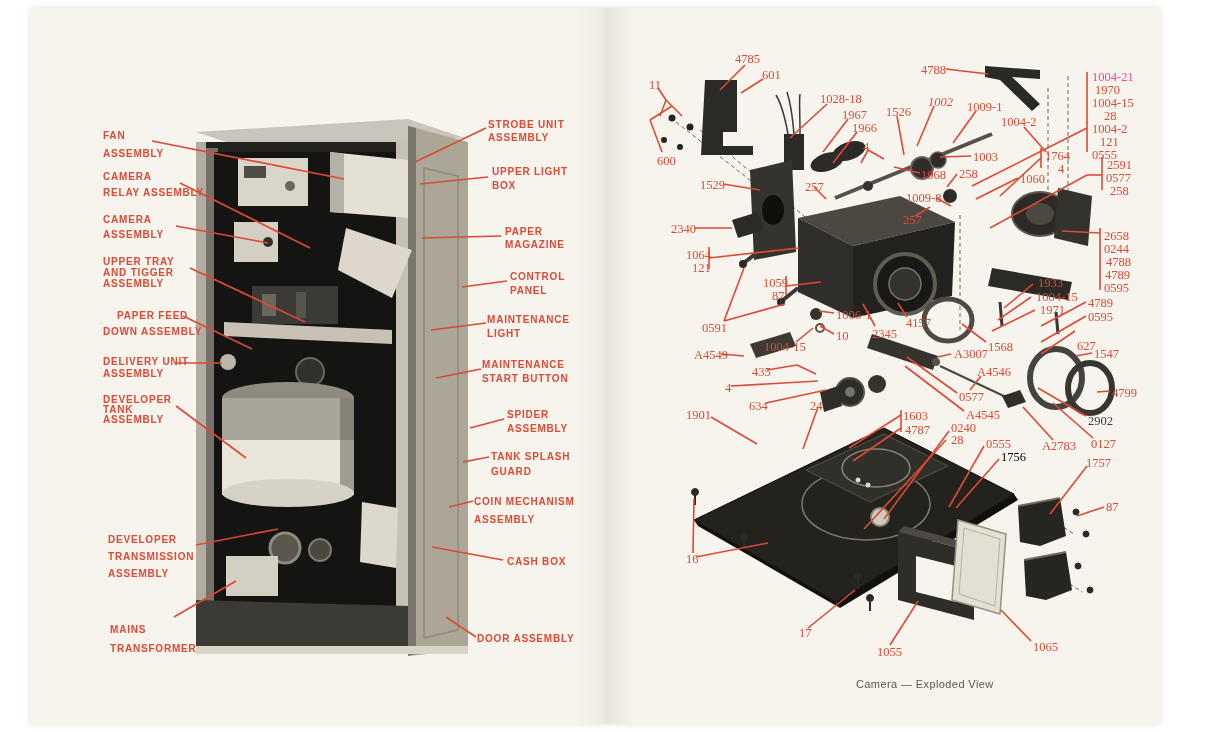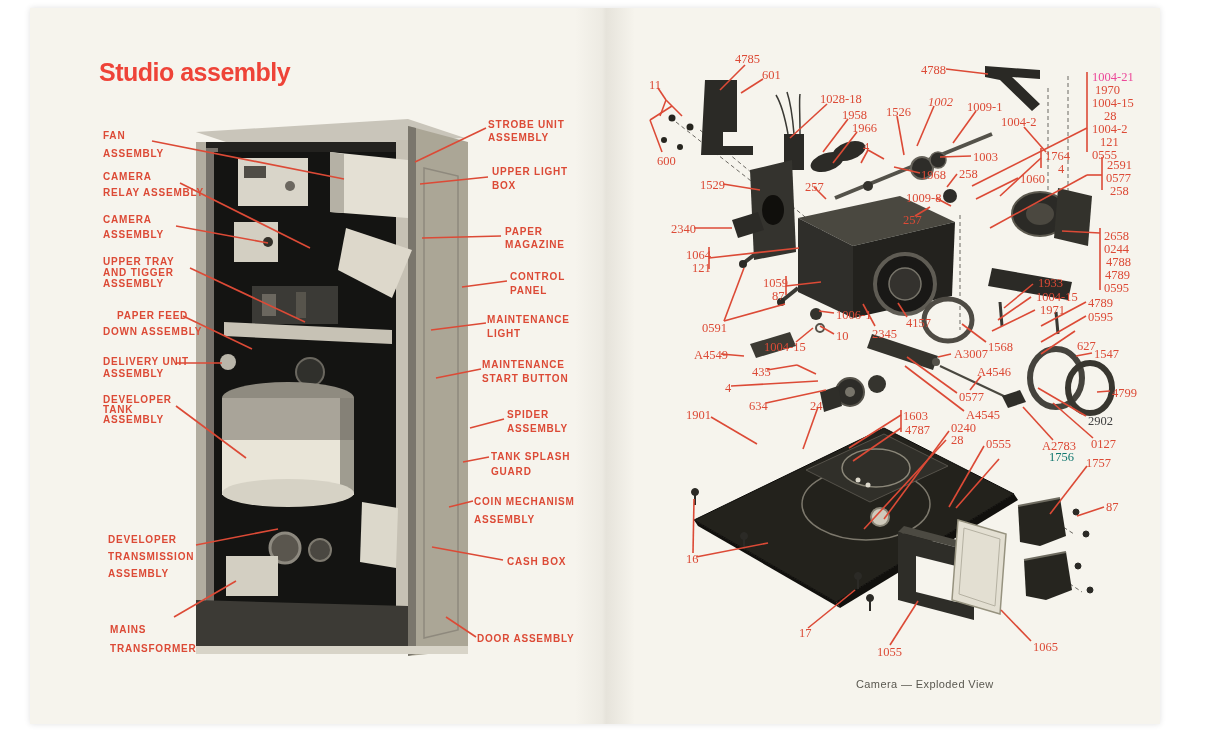--- a/index.html
+++ b/index.html
@@ -268,21 +268,20 @@
         <line x1="1087" y1="466" x2="1050" y2="514" stroke="#dc4a36" stroke-width="1.6"></line>
         <line x1="1104" y1="507" x2="1077" y2="516" stroke="#dc4a36" stroke-width="1.6"></line>
         <line x1="1031" y1="641" x2="1001" y2="610" stroke="#dc4a36" stroke-width="1.6"></line>
         <line x1="890" y1="645" x2="918" y2="601" stroke="#dc4a36" stroke-width="1.6"></line>
         <line x1="693" y1="553" x2="694" y2="499" stroke="#dc4a36" stroke-width="1.6"></line>
         <line x1="696" y1="557" x2="768" y2="543" stroke="#dc4a36" stroke-width="1.6"></line>
         <line x1="808" y1="628" x2="855" y2="590" stroke="#dc4a36" stroke-width="1.6"></line>
       </g>
   </svg>
 
-  <h1 class="title" style="color: rgb(238, 67, 56);">Studio assembly</h1>
   <div class="caption" style="color: rgb(89, 87, 79);">Camera — Exploded View</div>
 <div class="callout" style="left: 103px; top: 127px; line-height: 18px; color: rgb(220, 74, 54);">
       <div>FAN</div>
       <div>ASSEMBLY</div>
     </div>
     <div class="callout" style="left: 103px; top: 169px; line-height: 16px; color: rgb(220, 74, 54);">
       <div>CAMERA</div>
       <div>RELAY ASSEMBLY</div>
     </div>
     <div class="callout" style="left: 103px; top: 212px; line-height: 15px; color: rgb(220, 74, 54);">
@@ -356,21 +355,21 @@
       <div>CASH BOX</div>
     </div>
     <div class="callout" style="left: 477px; top: 632px; line-height: 13px; color: rgb(220, 74, 54);">
       <div>DOOR ASSEMBLY</div>
     </div>
     <div class="partnum" style="left: 735px; top: 52px; color: rgb(220, 74, 54);">4785</div>
     <div class="partnum" style="left: 762px; top: 68px; color: rgb(220, 74, 54);">601</div>
     <div class="partnum" style="left: 649px; top: 78px; color: rgb(220, 74, 54);">11</div>
     <div class="partnum" style="left: 657px; top: 154px; color: rgb(220, 74, 54);">600</div>
     <div class="partnum" style="left: 820px; top: 92px; color: rgb(220, 74, 54);">1028-18</div>
-    <div class="partnum" style="left: 842px; top: 108px; color: rgb(220, 74, 54);">1958</div>
+    <div class="partnum" style="left: 842px; top: 108px; color: rgb(220, 74, 54);">1967</div>
     <div class="partnum" style="left: 852px; top: 121px; color: rgb(220, 74, 54);">1966</div>
     <div class="partnum" style="left: 886px; top: 105px; color: rgb(220, 74, 54);">1526</div>
     <div class="partnum" style="left: 928px; top: 95px; color: rgb(220, 74, 54); font-style: italic;">1002</div>
     <div class="partnum" style="left: 967px; top: 100px; color: rgb(220, 74, 54);">1009-1</div>
     <div class="partnum" style="left: 863px; top: 140px; color: rgb(220, 74, 54);">4</div>
     <div class="partnum" style="left: 921px; top: 63px; color: rgb(220, 74, 54);">4788</div>
     <div class="partnum" style="left: 1001px; top: 115px; color: rgb(220, 74, 54);">1004-2</div>
     <div class="partnum" style="left: 1092px; top: 70px; color: #ec4899;">1004-21</div>
     <div class="partnum" style="left: 1095px; top: 83px; color: rgb(220, 74, 54);">1970</div>
     <div class="partnum" style="left: 1092px; top: 96px; color: rgb(220, 74, 54);">1004-15</div>
@@ -411,21 +410,21 @@
     <div class="partnum" style="left: 988px; top: 340px; color: rgb(220, 74, 54);">1568</div>
     <div class="partnum" style="left: 954px; top: 347px; color: rgb(220, 74, 54);">A3007</div>
     <div class="partnum" style="left: 977px; top: 365px; color: rgb(220, 74, 54);">A4546</div>
     <div class="partnum" style="left: 959px; top: 390px; color: rgb(220, 74, 54);">0577</div>
     <div class="partnum" style="left: 966px; top: 408px; color: rgb(220, 74, 54);">A4545</div>
     <div class="partnum" style="left: 903px; top: 409px; color: rgb(220, 74, 54);">1603</div>
     <div class="partnum" style="left: 905px; top: 423px; color: rgb(220, 74, 54);">4787</div>
     <div class="partnum" style="left: 951px; top: 421px; color: rgb(220, 74, 54);">0240</div>
     <div class="partnum" style="left: 951px; top: 433px; color: rgb(220, 74, 54);">28</div>
     <div class="partnum" style="left: 986px; top: 437px; color: rgb(220, 74, 54);">0555</div>
-    <div class="partnum" style="left: 1001px; top: 450px; color: #0f766e; margin-left: 48px;">1756</div>
+    <div class="partnum" style="left: 1001px; top: 450px; color: #000000;">1756</div>
     <div class="partnum" style="left: 1042px; top: 439px; color: rgb(220, 74, 54);">A2783</div>
     <div class="partnum" style="left: 1091px; top: 437px; color: rgb(220, 74, 54);">0127</div>
     <div class="partnum" style="left: 1088px; top: 414px; color: #404040;">2902</div>
     <div class="partnum" style="left: 1112px; top: 386px; color: rgb(220, 74, 54);">4799</div>
     <div class="partnum" style="left: 1094px; top: 347px; color: rgb(220, 74, 54);">1547</div>
     <div class="partnum" style="left: 1077px; top: 339px; color: rgb(220, 74, 54);">627</div>
     <div class="partnum" style="left: 1088px; top: 296px; color: rgb(220, 74, 54);">4789</div>
     <div class="partnum" style="left: 1088px; top: 310px; color: rgb(220, 74, 54);">0595</div>
     <div class="partnum" style="left: 1038px; top: 276px; color: rgb(220, 74, 54);">1933</div>
     <div class="partnum" style="left: 1036px; top: 290px; color: rgb(220, 74, 54);">1004-15</div>

